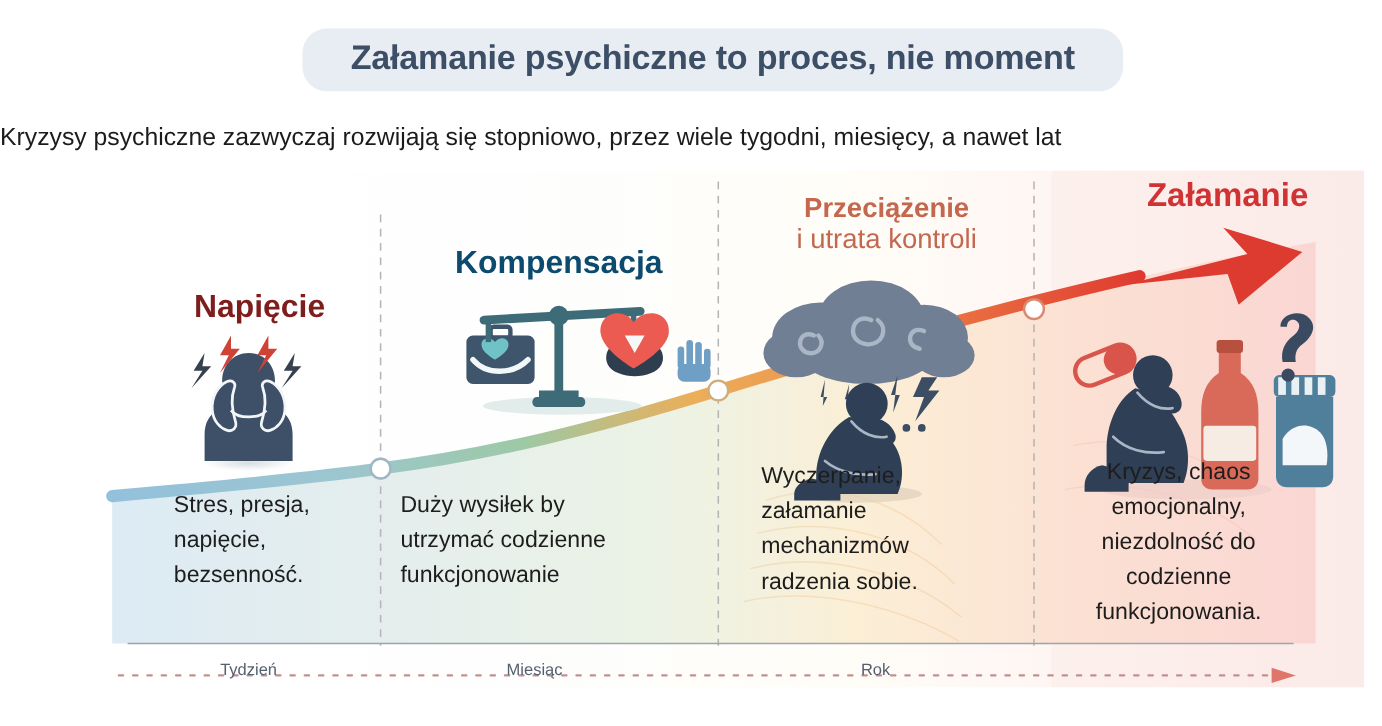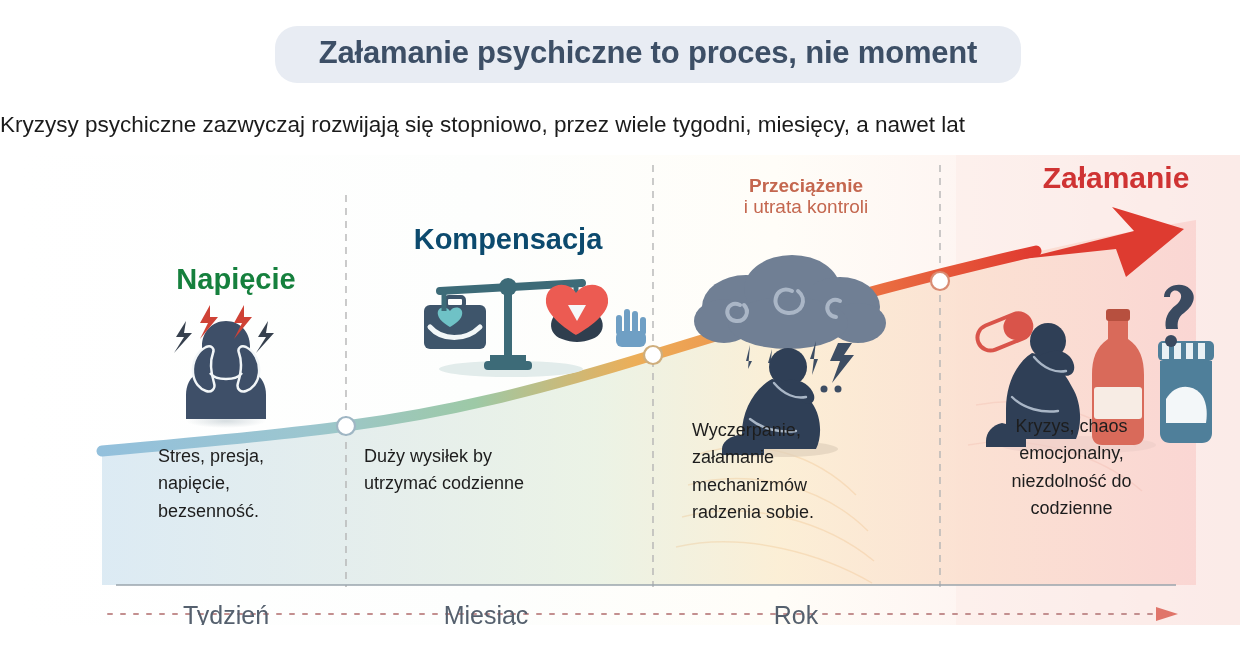--- a/index.html
+++ b/index.html
@@ -63,43 +63,43 @@
   }
 
   
   .stage-head{
     position:absolute;
     font-weight:bold;
     text-align:center;
     line-height:1.12;
     white-space:nowrap;
   }
-  #h1s{ left:120px; top:108px; width:200px; font-size:29px; color:#15803d; }
+  #h1s{ left:120px; top:108px; width:200px; font-size:29px; color:#7f1d1d; }
   #h2s{ left:372px; top:68px;  width:240px; font-size:29px; color:#0c4a6e; }
-  #h3s{ left:665px; top:20px;  width:250px; font-size:19px; color:#c4674f; font-weight:normal;}
+  #h3s{ left:665px; top:20px;  width:250px; font-size:25px; color:#c4674f; font-weight:normal;}
   #h3s .l1{font-weight:bold;}
   #h4s{ left:985px; top:6px;   width:230px; font-size:30px; color:#cf3333; }
 
   
   .stage-body{
     position:absolute;
-    font-size:18px;
+    font-size:21px;
     line-height:1.52;
     color:#1d1d1d;
   }
   #b1s{ left:142px; top:288px; width:215px; }
   #b2s{ left:348px; top:288px; width:245px; }
   #b3s{ left:676px; top:262px; width:235px; }
   #b4s{ left:948px; top:258px; width:215px; text-align:center; }
 
   
   .tick{
     position:absolute;
     top:446px;
-    font-size:25px;
+    font-size:15px;
     color:#55606e;
     text-align:center;
     white-space:nowrap;
   }
   #t1{ left:145px; width:130px;}
   #t2{ left:405px; width:130px;}
   #t3{ left:715px; width:130px;}
 </style>
 </head>
 <body>
@@ -334,30 +334,32 @@
   <div class="stage-head" id="h4s">Załamanie</div>
 
   <div class="stage-body" id="b1s">
     <div>Stres, presja,</div>
     <div>napięcie,</div>
     <div>bezsenność.</div>
   </div>
   <div class="stage-body" id="b2s">
     <div>Duży wysiłek by</div>
     <div>utrzymać codzienne</div>
+    <div>funkcjonowanie</div>
   </div>
   <div class="stage-body" id="b3s">
     <div>Wyczerpanie,</div>
     <div>załamanie</div>
     <div>mechanizmów</div>
     <div>radzenia sobie.</div>
   </div>
   <div class="stage-body" id="b4s">
     <div>Kryzys, chaos</div>
     <div>emocjonalny,</div>
     <div>niezdolność do</div>
     <div>codzienne</div>
+    <div>funkcjonowania.</div>
   </div>
 
   <div class="tick" id="t1">Tydzień</div>
   <div class="tick" id="t2">Miesiąc</div>
   <div class="tick" id="t3">Rok</div>
 </div>
 
 </body></html>

